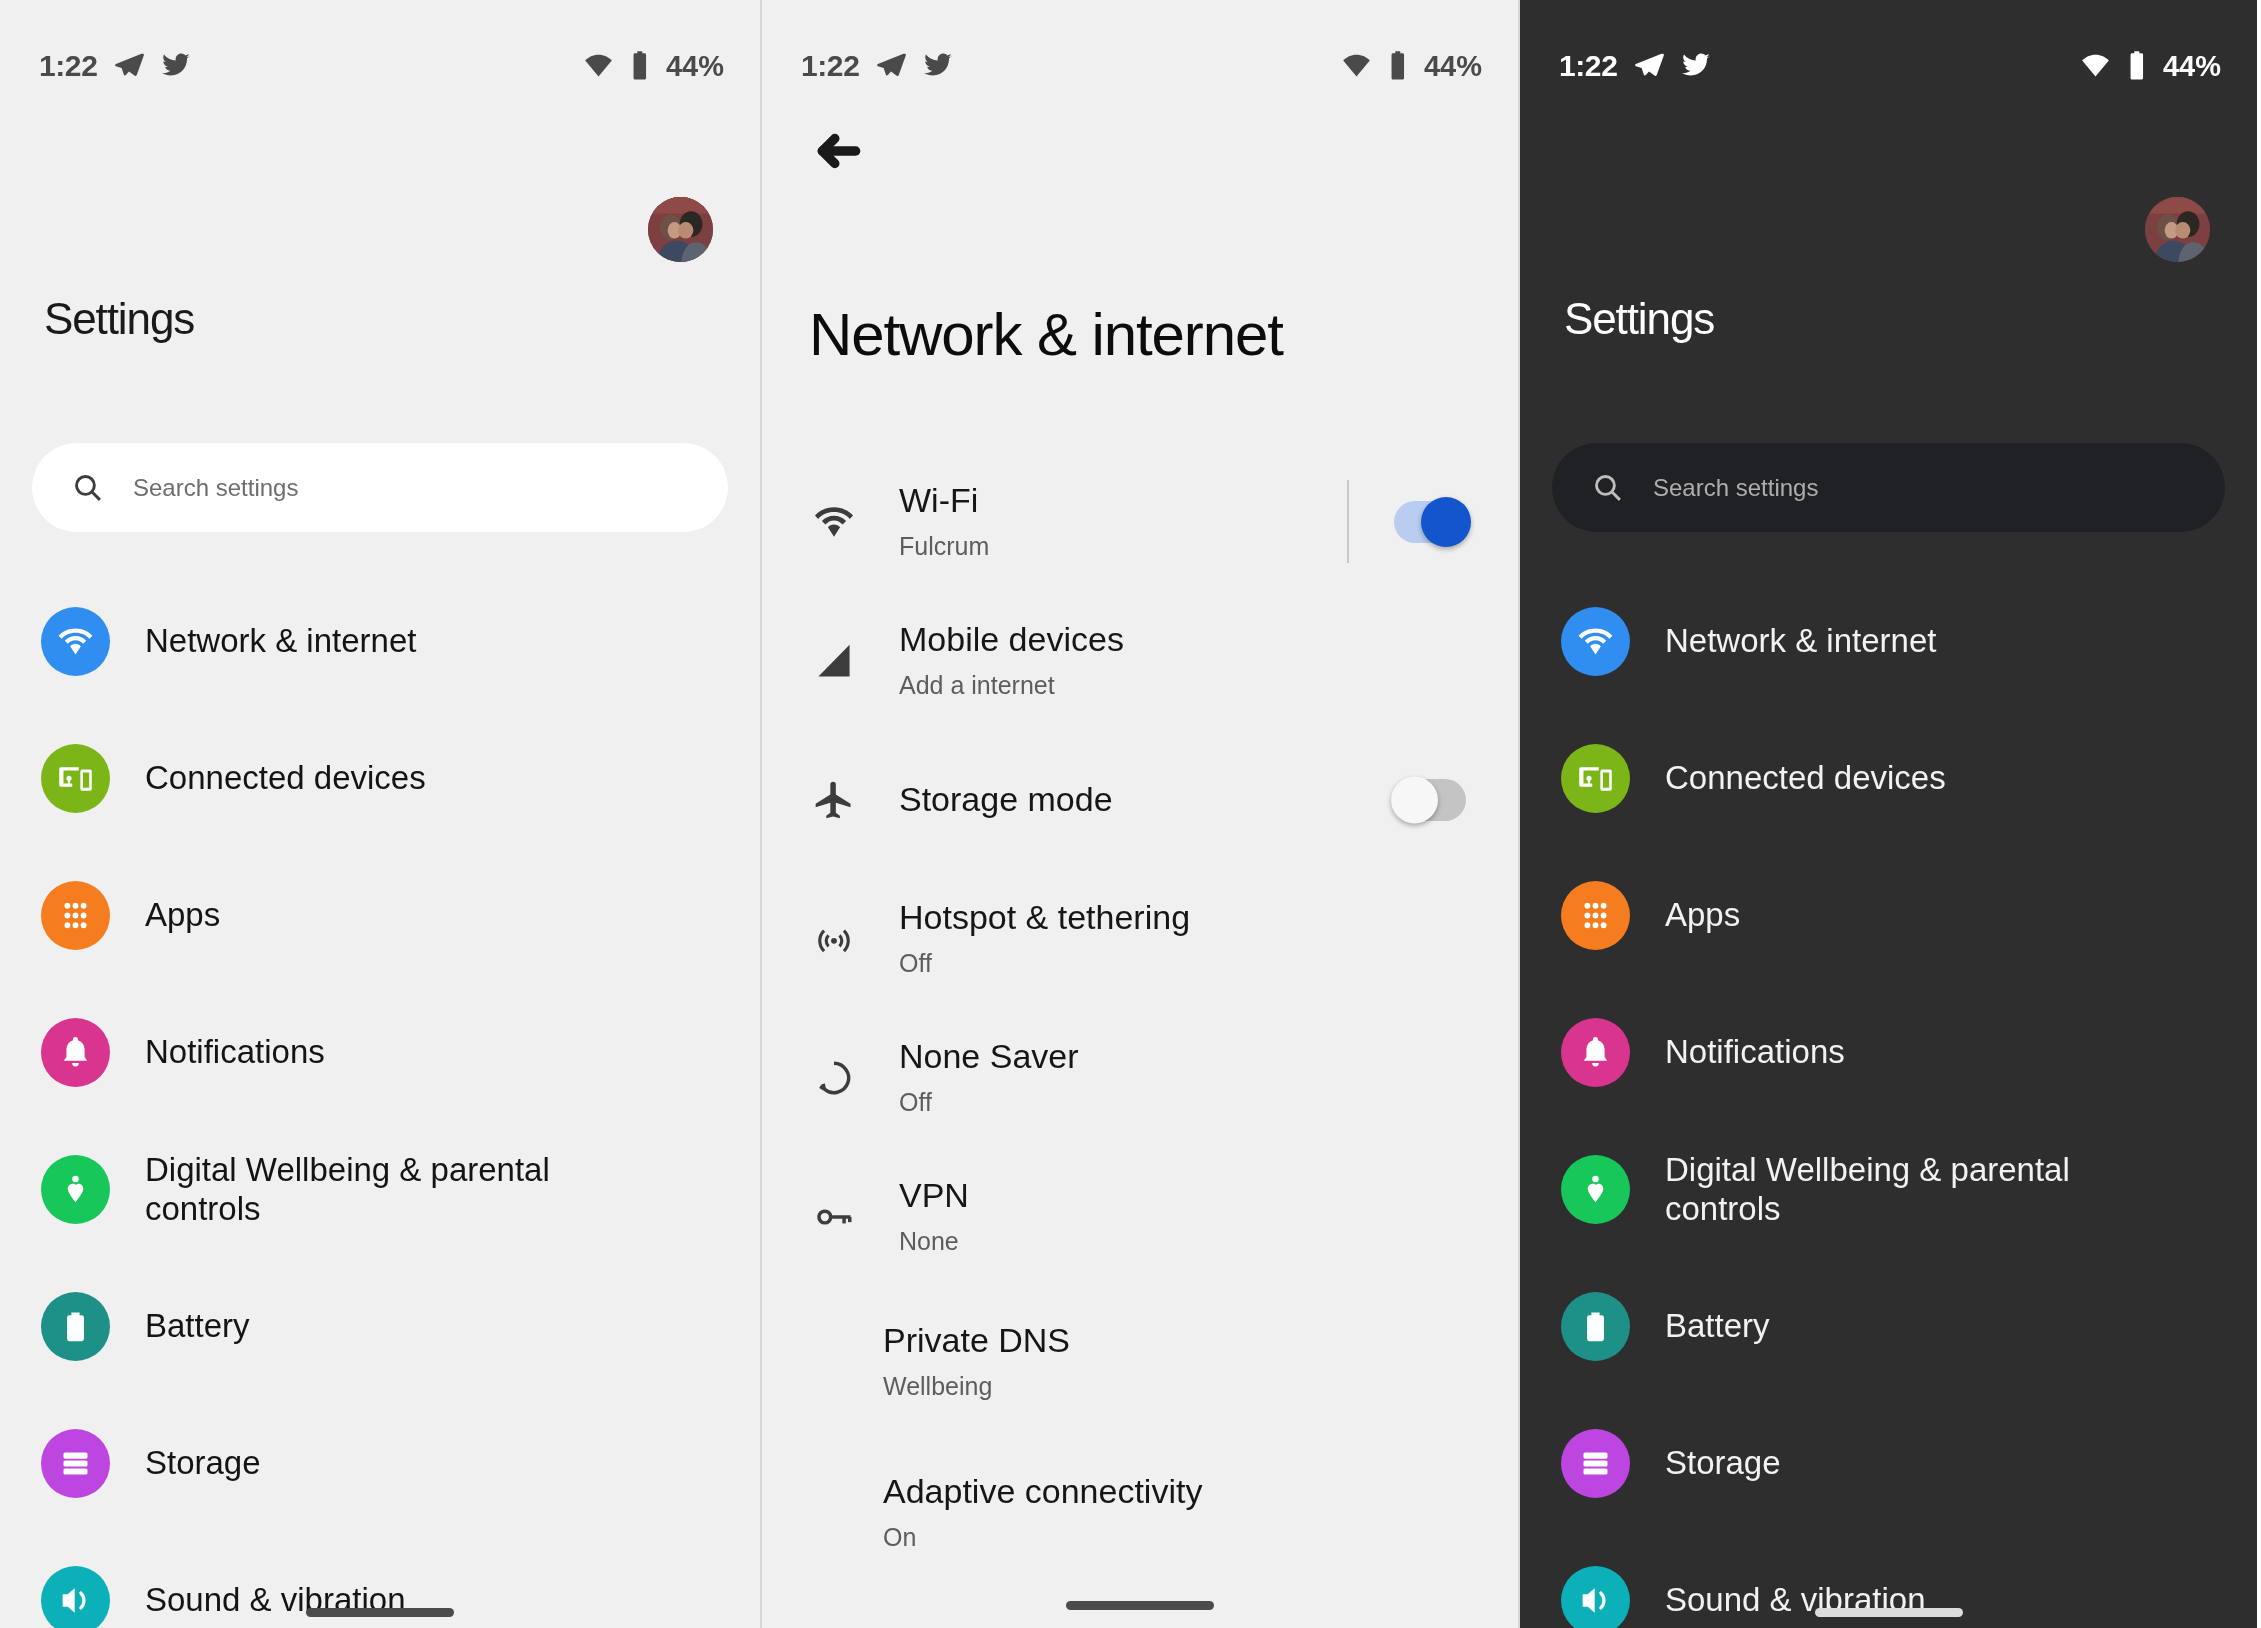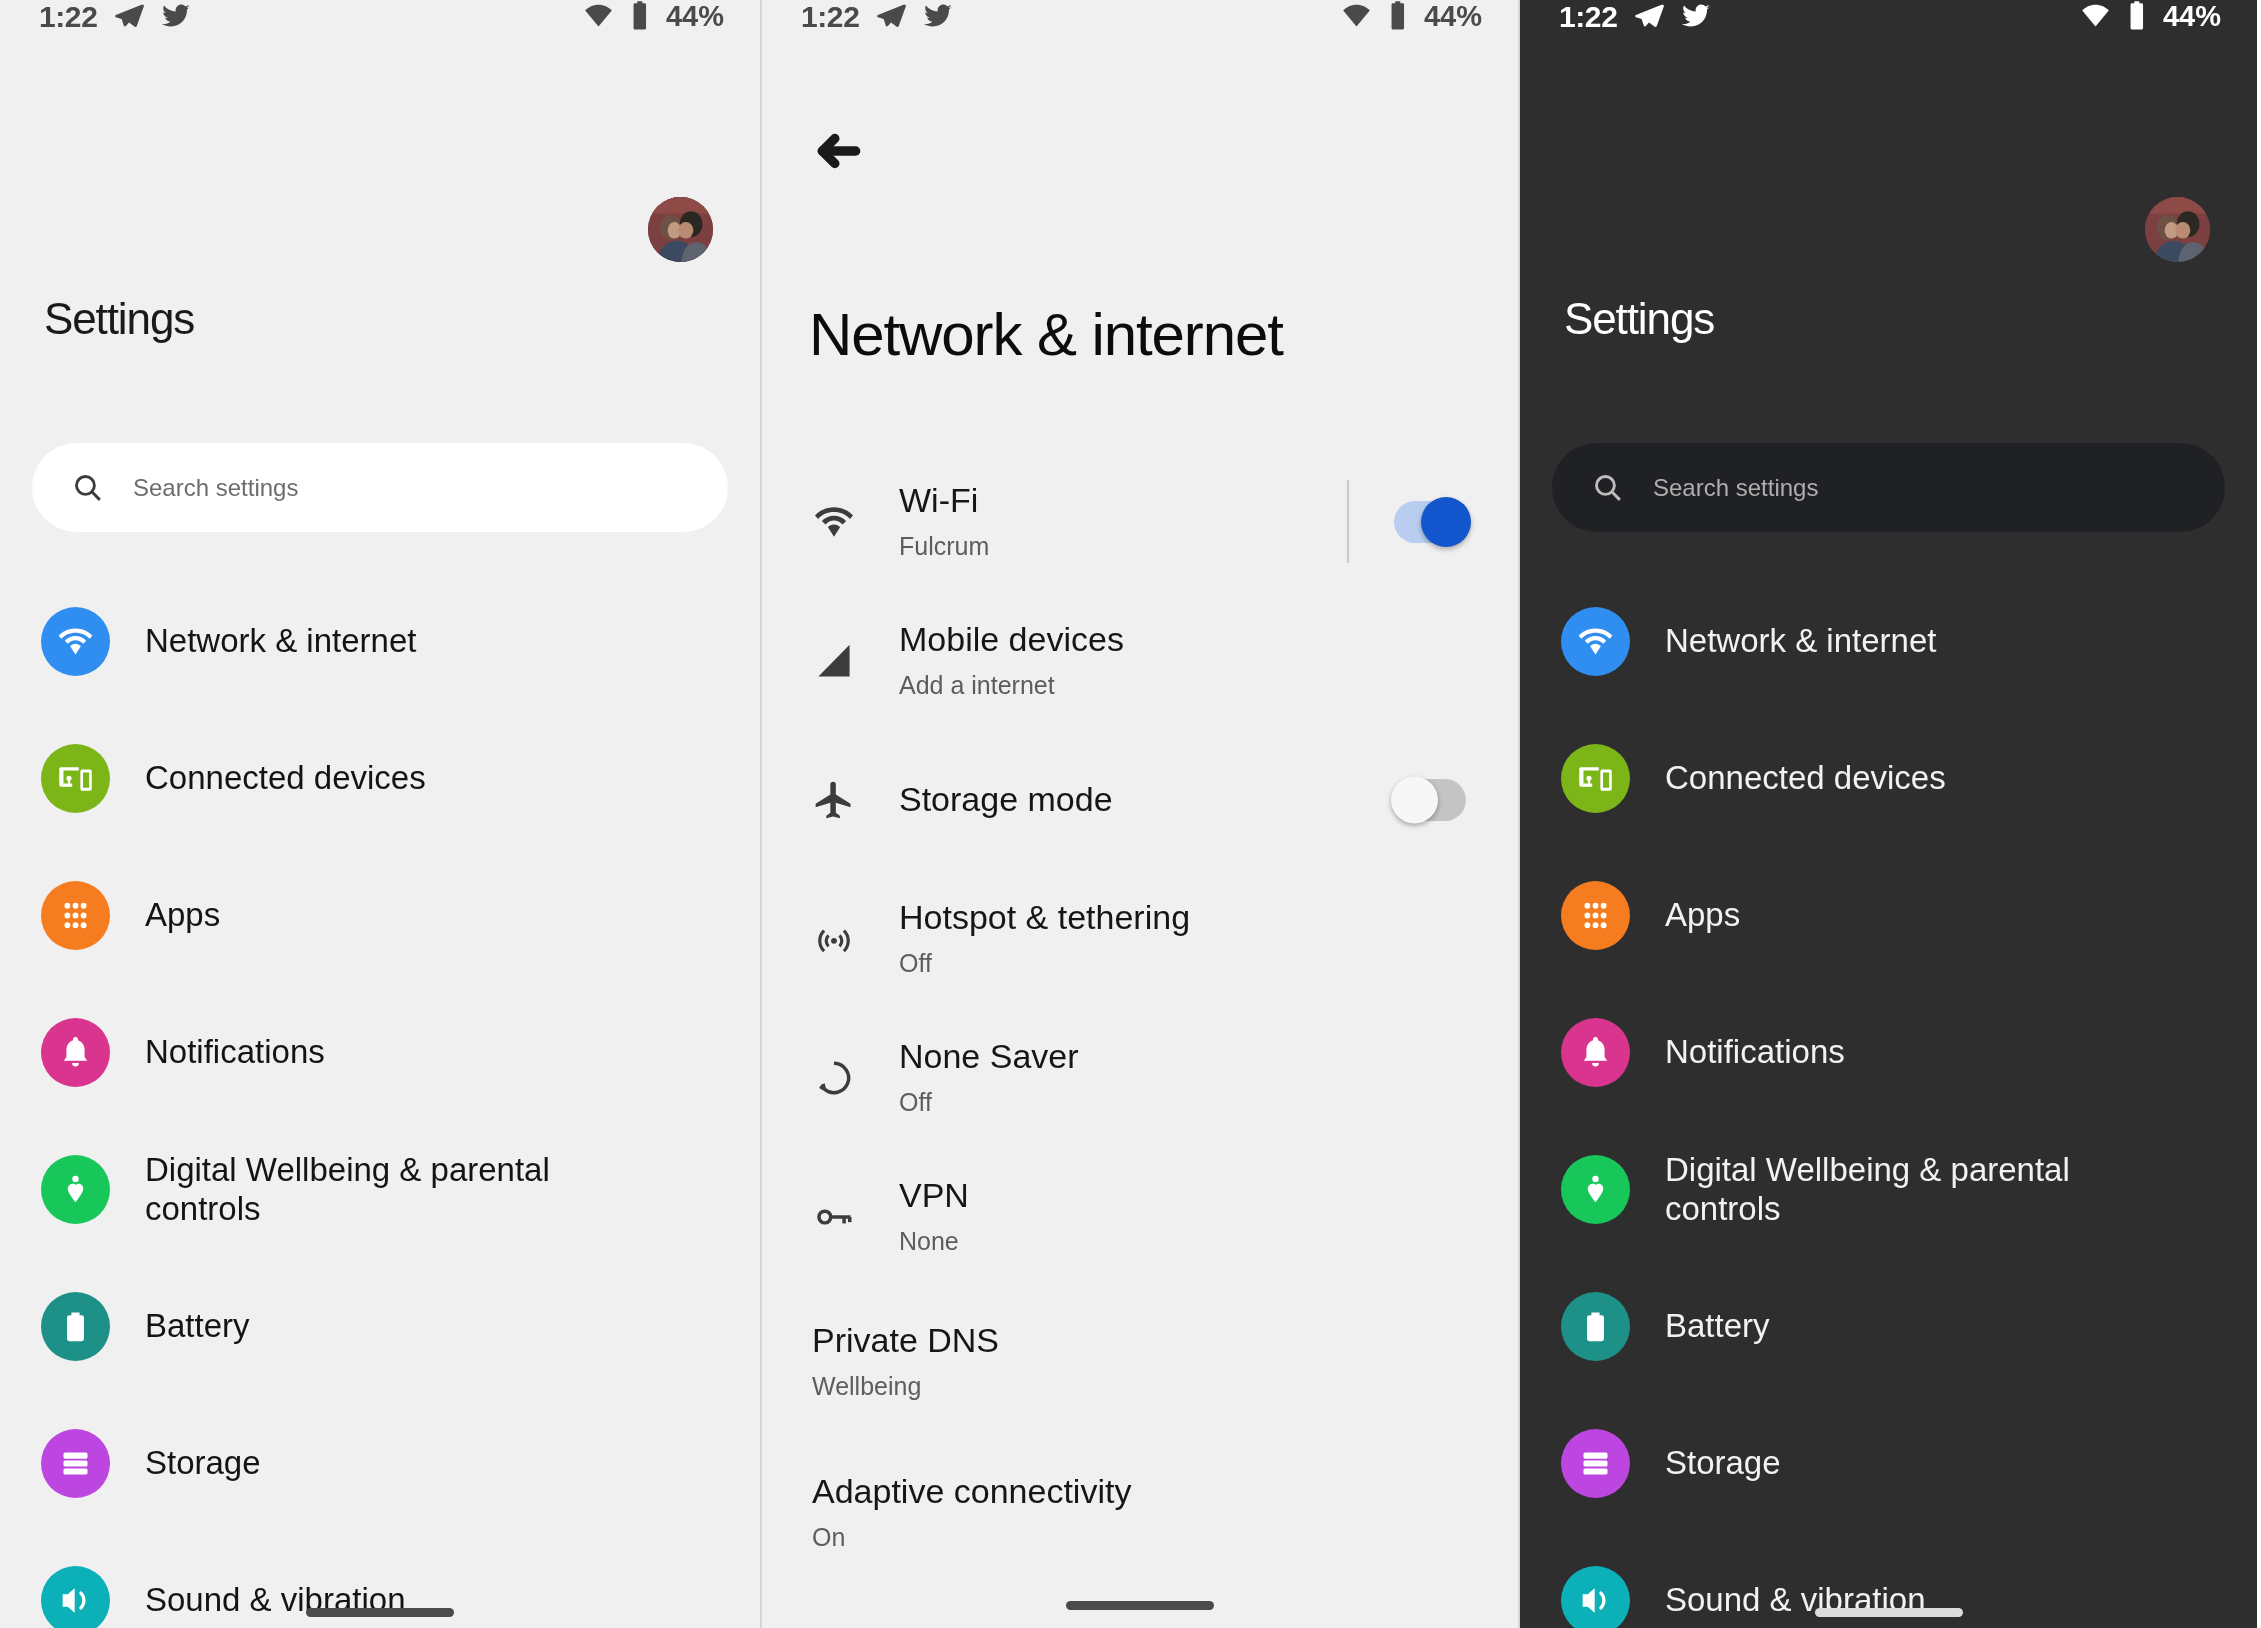--- a/index.html
+++ b/index.html
@@ -11,21 +11,21 @@
   .screens { display: flex; width: 2261px; height: 1628px; }
 
   .panel { position: relative; overflow: hidden; height: 1628px; }
   .panel.light { width: 760px; background: #f0f0f0; }
   .panel.detail { width: 760px; background: #f0f0f0; border-left: 2.3px solid #d6d6d6; border-right: 2.3px solid #d6d6d6; }
   .panel.dark { width: 737px; background: #2e2e2e; }
 
   
   .statusbar {
     position: absolute; top: 0; left: 0; right: 0; height: 83px;
-    display: flex; align-items: flex-start; justify-content: space-between;
+    display: flex; align-items: flex-end; justify-content: space-between;
     padding: 0 36px 0 39px;
     gap: 25px;
   }
   .sb-left, .sb-right { display: flex; align-items: center; gap: 16.6px; }
   .sb-time { font-size: 30px; font-weight: 600; letter-spacing: -0.4px; }
   .light .sb-time, .detail .sb-time { color: #4a4a4a; }
   .dark .sb-time { color: #ffffff; }
   .sb-icon { display: block; }
   .light .sb-icon svg, .detail .sb-icon svg { fill: #4a4a4a; }
   .dark .sb-icon svg { fill: #ffffff; }
@@ -91,21 +91,21 @@
   .net-list { position: absolute; left: 0; right: 0; top: 452px; }
   .net-row {
     display: flex; align-items: center; padding: 0 35px 0 50px;
     min-height: 139px; position: relative;
   }
   .net-ico { width: 87px; min-width: 87px; display: flex; align-items: center; }
   .net-ico svg { display: block; }
   .net-text { flex: 1; }
   .net-title { font-size: 34px; color: #161616; line-height: 1.1; }
   .net-sub { font-size: 25px; color: #5d5d5d; margin-top: 12px; }
-  .net-row.noicon { padding-left: 50px; min-height: 151px; }
+  .net-row.noicon { padding-left: 76px; min-height: 151px; margin-left: 45px; }
   .divider-v {
     width: 2.3px; height: 83px; background: #c8c8c8; margin-right: 45px;
   }
   
   .toggle { width: 72px; height: 42px; border-radius: 22.6px; position: relative; margin-right: 16.6px; }
   .toggle .thumb { position: absolute; top: 50%; border-radius: 50%; transform: translateY(-50%);
                    box-shadow: 0 2.3px 5.3px rgba(0,0,0,.30); }
   .toggle.on { background: #b8cdf0; }
   .toggle.on .thumb { width: 50px; height: 50px; right: -4.5px; background: #1355cc; }
   .toggle.off { background: #c4c4c4; }

